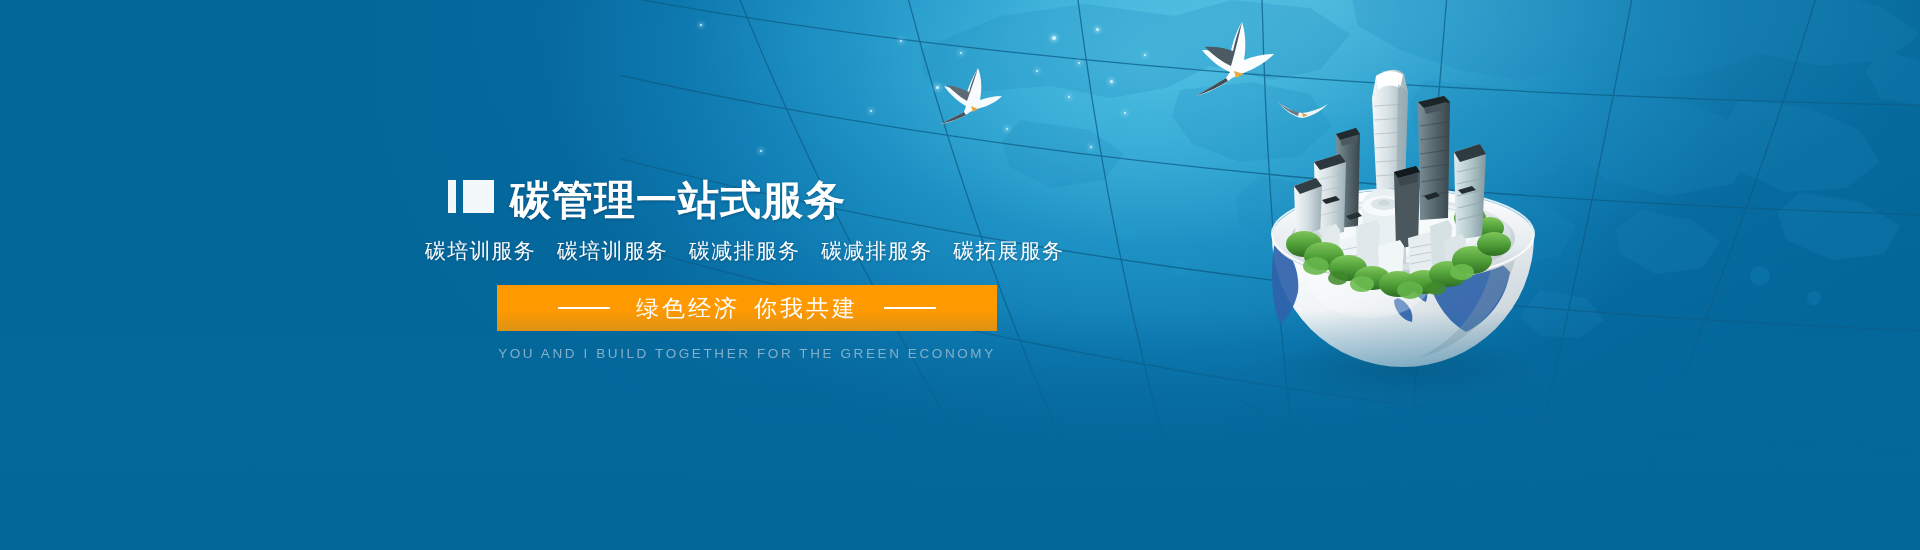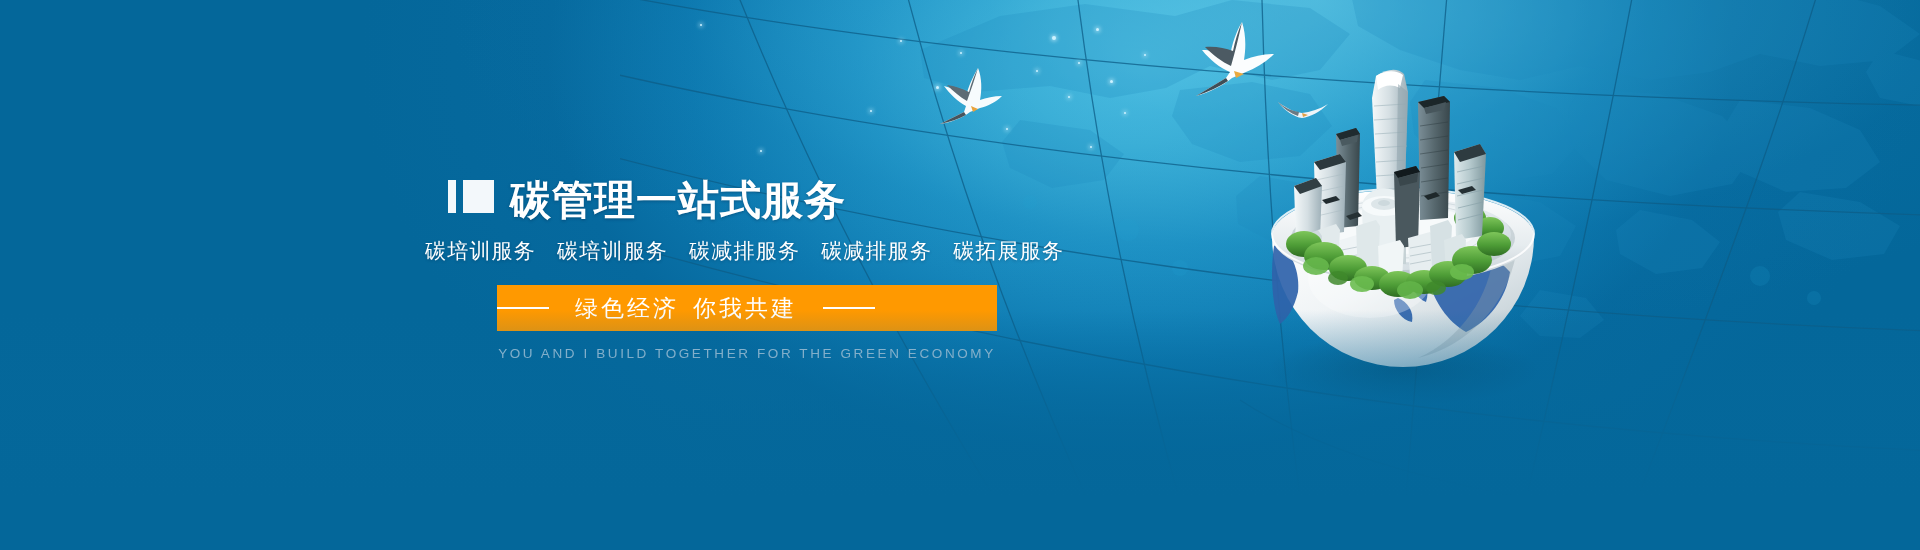--- a/index.html
+++ b/index.html
@@ -138,20 +138,21 @@
   .subtitle .item:last-child { margin-right: 0; }
 
   .ribbon {
     margin-top: 20px;
     margin-left: 72px;
     width: 500px;
     height: 46px;
     background: #ff9900;
     display: flex;
     align-items: center;
+    justify-content: center;
     gap: 26px;
   }
   .ribbon .dash {
     display: block;
     width: 52px;
     height: 2px;
     background: #ffffff;
   }
   .ribbon .slogan {
     font-size: 23px;

